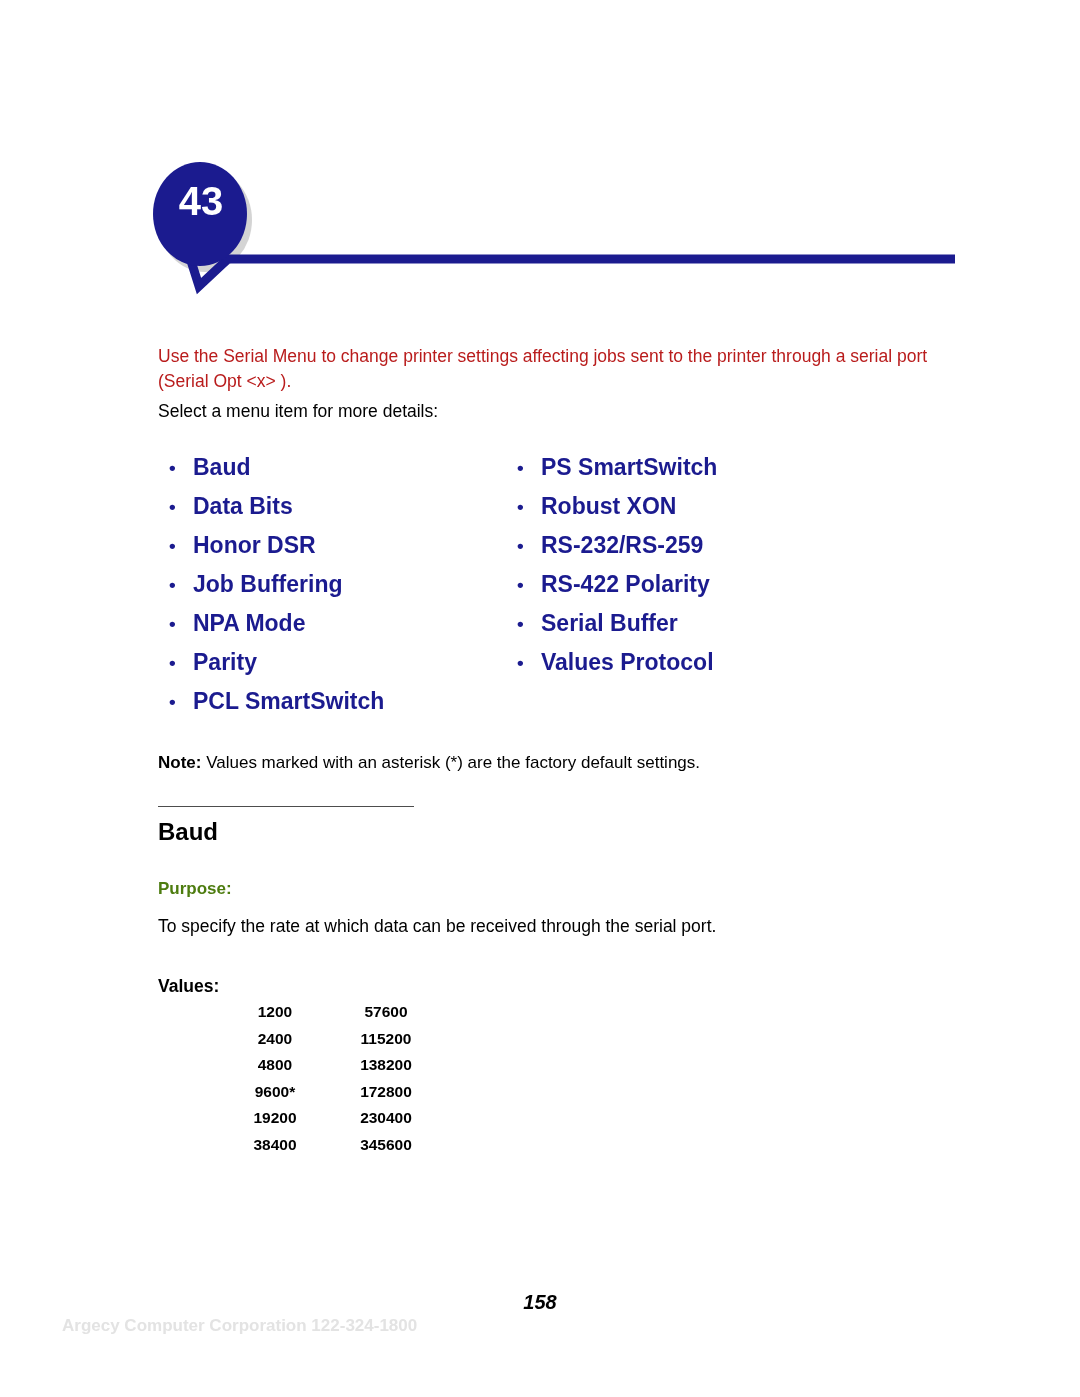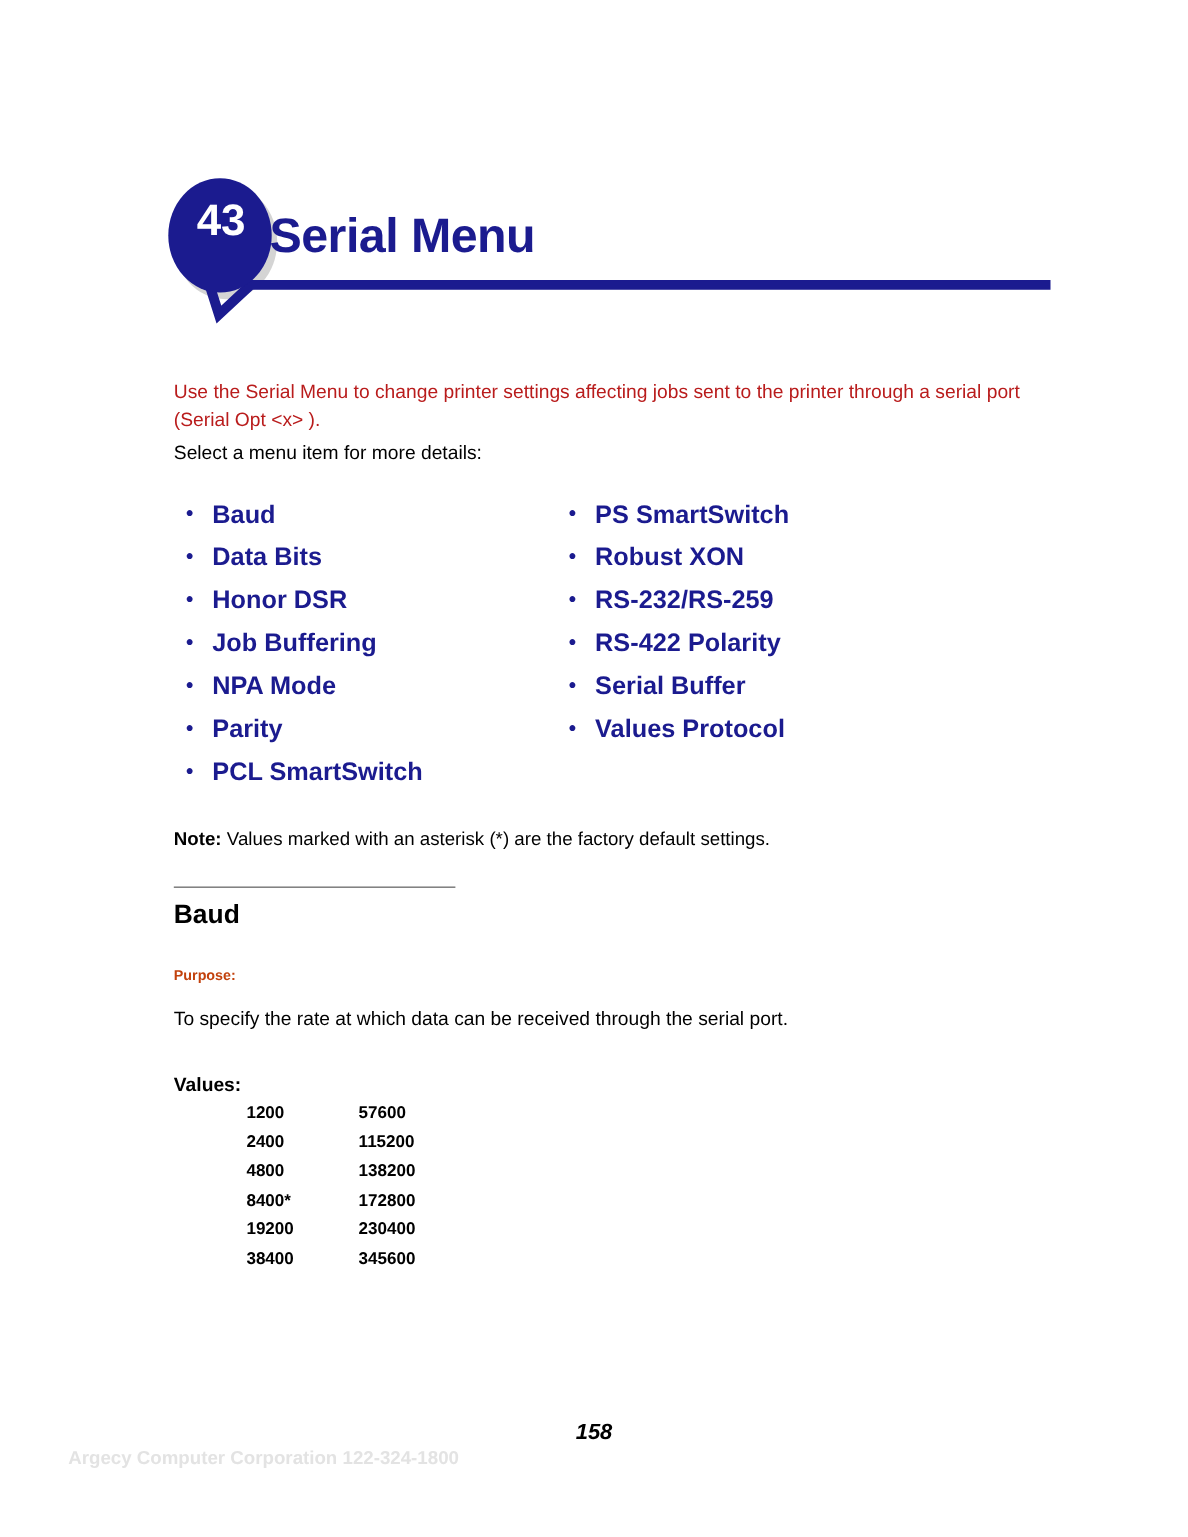--- a/index.html
+++ b/index.html
@@ -136,23 +136,23 @@
     font-size: 24px;
     font-weight: bold;
     color: #000000;
   }
 
   
   .label-purpose {
     position: absolute;
     left: 158px;
     top: 879px;
-    font-size: 13px;
-    font-weight: bold;
-    color: #c2410c;
+    font-size: 17px;
+    font-weight: bold;
+    color: #4d7c0f;
   }
   .purpose-text {
     position: absolute;
     left: 158px;
     top: 914px;
     width: 790px;
     font-size: 17.5px;
     line-height: 25px;
     color: #000000;
   }
@@ -165,20 +165,21 @@
     color: #000000;
     margin-top: 16px;
   }
 
   
   .values-table {
     position: absolute;
     left: 224px;
     top: 999px;
     border-collapse: collapse;
+    text-align: center;
   }
   .values-table td {
     font-size: 15.5px;
     font-weight: bold;
     color: #000000;
     padding: 0;
     height: 26.5px;
     line-height: 26.5px;
     vertical-align: top;
     white-space: nowrap;
@@ -217,21 +218,20 @@
 
     <ellipse cx="205" cy="220" rx="47" ry="52" fill="#d4d4d4"></ellipse>
 
     <polyline points="186,245 199,286 228,259 955,259" fill="none" stroke="#1b1b8f" stroke-width="9" stroke-linejoin="miter" stroke-linecap="butt"></polyline>
 
     <ellipse cx="200" cy="214" rx="47" ry="52" fill="#1b1b8f"></ellipse>
   </svg>
 
   <div class="chapter-badge-num">43</div>
 
-  <div class="page-title">Serial Menu</div>
 </div>
 
 <div class="intro-para">Use the Serial Menu to change printer settings affecting jobs sent to the printer through a serial port (Serial Opt &lt;x&gt; ).</div>
 
 <div class="intro-para-2">Select a menu item for more details:</div>
 
 <div class="link-cols">
 
   <div class="link-col left">
     <div class="link-item">
@@ -315,21 +315,21 @@
     </tr>
     <tr>
       <td class="col-a">2400</td>
       <td class="col-b">115200</td>
     </tr>
     <tr>
       <td class="col-a">4800</td>
       <td class="col-b">138200</td>
     </tr>
     <tr>
-      <td class="col-a">8400*</td>
+      <td class="col-a">9600*</td>
       <td class="col-b">172800</td>
     </tr>
     <tr>
       <td class="col-a">19200</td>
       <td class="col-b">230400</td>
     </tr>
     <tr>
       <td class="col-a">38400</td>
       <td class="col-b">345600</td>
     </tr>

